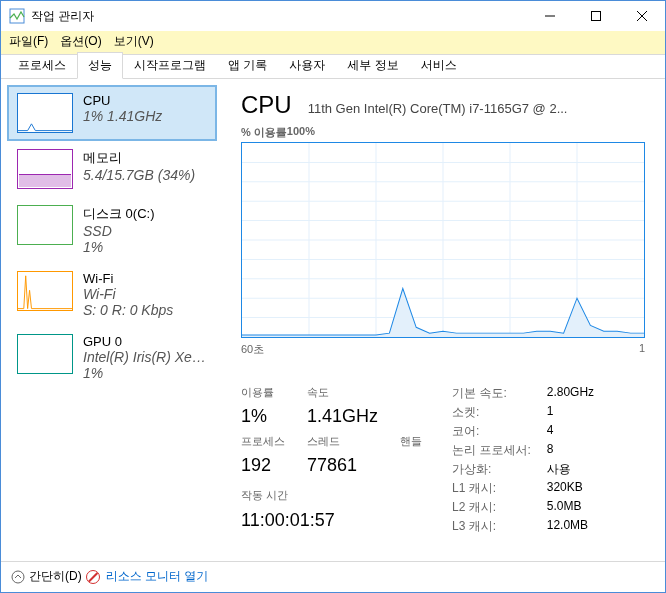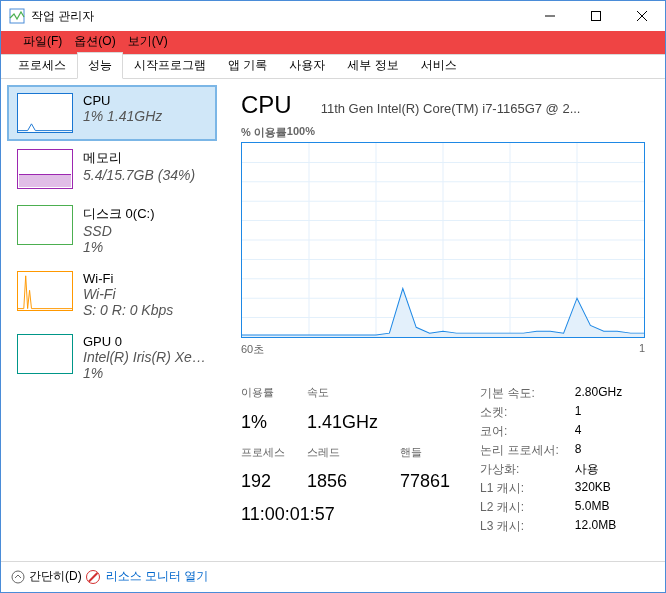--- a/index.html
+++ b/index.html
@@ -2,21 +2,21 @@
 <html><head>
 <meta charset="utf-8">
 <style>
 * { box-sizing: border-box; margin: 0; padding: 0; font-family: "Segoe UI", "Malgun Gothic", sans-serif; }
 body { background: #fff; width: 666px; height: 593px; overflow: hidden; border: 1px solid #4a8cd8; }
 .titlebar { display: flex; align-items: center; height: 30px; padding: 0 0 0 8px; }
 .titlebar .icon { width: 16px; height: 16px; margin-right: 6px; }
 .titlebar .title { font-size: 12px; flex: 1; }
 .winbtn { width: 46px; height: 30px; display: flex; align-items: center; justify-content: center; }
 .winbtn svg { width: 10px; height: 10px; }
-.menubar { display: flex; padding: 2px 8px 4px 22px; border-bottom: 1px solid #d9d9d9; background: #ef4444; font-size: 12px; }
+.menubar { display: flex; padding: 2px 8px 4px 8px; border-bottom: 1px solid #d9d9d9; background: #fef9c3; font-size: 12px; }
 .menubar span { margin-right: 12px; }
 .tabs { display: flex; align-items: flex-end; padding: 0 6px; border-bottom: 1px solid #d9d9d9; background: #fff; font-size: 12px; height: 24px; }
 .tab { padding: 4px 10px; border: 1px solid transparent; position: relative; top: 1px; }
 .tab.active { border: 1px solid #d9d9d9; border-bottom: 1px solid #fff; background: #fff; }
 .body { display: flex; height: 482px; }
 .sidebar { width: 216px; padding: 6px 0 0 6px; overflow-y: auto; }
 .side-item { display: flex; padding: 6px 8px; gap: 10px; border: 2px solid transparent; }
 .side-item.selected { background: #d0e7f8; border: 2px solid #7bb6e6; }
 .thumb { width: 56px; height: 40px; border: 1px solid; background: #fff; position: relative; }
 .thumb.cpu { border-color: #1976d2; }
@@ -26,21 +26,21 @@
 .thumb.gpu { border-color: #009688; }
 .thumb .fill { position: absolute; left: 1px; right: 1px; bottom: 1px; }
 .thumb.mem .fill { height: 34%; background: #e1bee7; border-top: 1px solid #9c27b0; }
 .thumb.wifi svg, .thumb.cpu svg { position: absolute; bottom: 0; left: 0; }
 .side-item .txt { flex: 1; min-width: 0; }
 .side-item .name { font-size: 13px; }
 .side-item .sub { font-size: 14px; color: #555; white-space: nowrap; overflow: hidden; text-overflow: ellipsis; font-style: italic; }
 .main { flex: 1; padding: 12px 20px 0 24px; display: flex; flex-direction: column; }
 .hdr { display: flex; align-items: baseline; gap: 16px; margin-bottom: 6px; }
 .hdr h1 { font-size: 24px; font-weight: 400; }
-.hdr .model { font-size: 13px; color: #444; white-space: nowrap; overflow: hidden; text-overflow: ellipsis; margin-left: 13px; }
+.hdr .model { font-size: 13px; color: #444; white-space: nowrap; overflow: hidden; text-overflow: ellipsis; }
 .chart-lbls { display: flex; font-size: 11px; color: #666; margin-bottom: 2px; font-weight: bold; }
 .chart { border: 1px solid #1e88e5; height: 196px; position: relative; background: #fff; margin-bottom: 4px; }
 .chart svg { width: 100%; height: 100%; }
 .xaxis { display: flex; justify-content: space-between; font-size: 11px; color: #666; margin-bottom: 28px; }
 .stats { display: flex; gap: 30px; }
 .stats-left { display: grid; grid-template-columns: auto auto auto; column-gap: 22px; row-gap: 2px; }
 .stat-lbl { font-size: 11px; color: #666; }
 .stat-val { font-size: 18px; }
 .stats-left .row3 { grid-column: span 3; }
 .stats-right { display: grid; grid-template-columns: auto auto; column-gap: 16px; row-gap: 2px; font-size: 12px; }
@@ -185,22 +185,22 @@
         <div class="stat-lbl">이용률</div>
         <div class="stat-lbl">속도</div>
         <div></div>
         <div class="stat-val">1%</div>
         <div class="stat-val">1.41GHz</div>
         <div></div>
         <div class="stat-lbl">프로세스</div>
         <div class="stat-lbl">스레드</div>
         <div class="stat-lbl">핸들</div>
         <div class="stat-val">192</div>
-        <div class="stat-val">1856</div>
         <div class="stat-val">77861</div>
+        <div class="stat-lbl row3" style="margin-top:6px">작동 시간</div>
         <div class="stat-val row3">11:00:01:57</div>
       </div>
       <div class="stats-right">
         <div class="k">기본 속도:</div>
         <div>2.80GHz</div>
         <div class="k">소켓:</div>
         <div>1</div>
         <div class="k">코어:</div>
         <div>4</div>
         <div class="k">논리 프로세서:</div>

